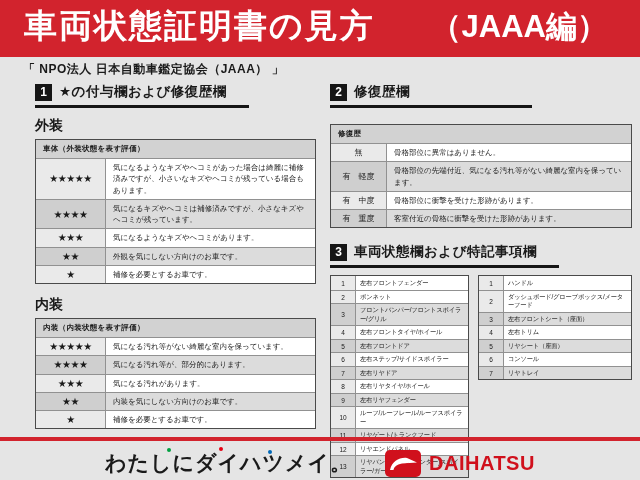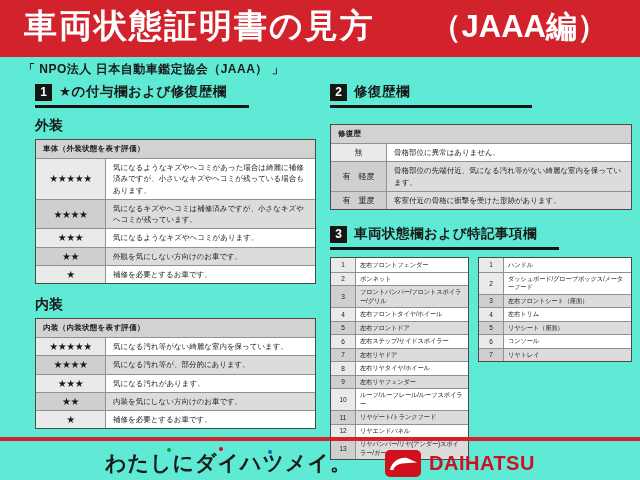--- a/index.html
+++ b/index.html
@@ -9,21 +9,21 @@
     --border-dark:#4a4a4a;
     --border-mid:#919191;
     --cell-gray-l:#eaeaea;
     --cell-gray-d:#cfcfcf;
     --row-gray:#dcdcdc;
     --head-gray:#d2d2d2;
   }
   *{margin:0;padding:0;box-sizing:border-box;}
   html,body{background:#fff;}
   body{font-family:"Liberation Sans","DejaVu Sans",sans-serif;color:var(--ink);}
-  .page{position:relative;width:640px;height:480px;background:#5eead4;overflow:hidden;}
+  .page{position:relative;width:640px;height:480px;background:#e5e5e5;overflow:hidden;}
 
   
   .banner{position:absolute;top:0;left:0;width:640px;height:57px;background:var(--banner-red);
           display:flex;align-items:center;padding:0 32px 4px 24px;}
   .banner-title{color:#fff;font-size:33px;font-weight:bold;letter-spacing:2px;white-space:nowrap;}
   .banner-edition{margin-left:auto;color:#fff;font-size:31px;font-weight:bold;white-space:nowrap;}
 
   .npo{position:absolute;top:61px;left:23px;font-size:12px;font-weight:600;letter-spacing:0.5px;}
 
   
@@ -157,20 +157,24 @@
 
     <div class="vtable" id="repair-table">
       <div class="vhead">修復歴</div>
     <div class="vrow">
           <div class="cell-l">無</div>
           <div class="cell-r">骨格部位に異常はありません。</div>
         </div>
         <div class="vrow gray">
           <div class="cell-l">有　軽度</div>
           <div class="cell-r">骨格部位の先端付近、気になる汚れ等がない綺麗な室内を保っています。</div>
+        </div>
+        <div class="vrow">
+          <div class="cell-l">有　中度</div>
+          <div class="cell-r">骨格部位に衝撃を受けた形跡があります。</div>
         </div>
         <div class="vrow gray">
           <div class="cell-l">有　重度</div>
           <div class="cell-r">客室付近の骨格に衝撃を受けた形跡があります。</div>
         </div>
       </div>
 
     <div class="sec-head sec3">
       <span class="sec-num">3</span>
       <span class="sec-title">車両状態欄および特記事項欄</span>

